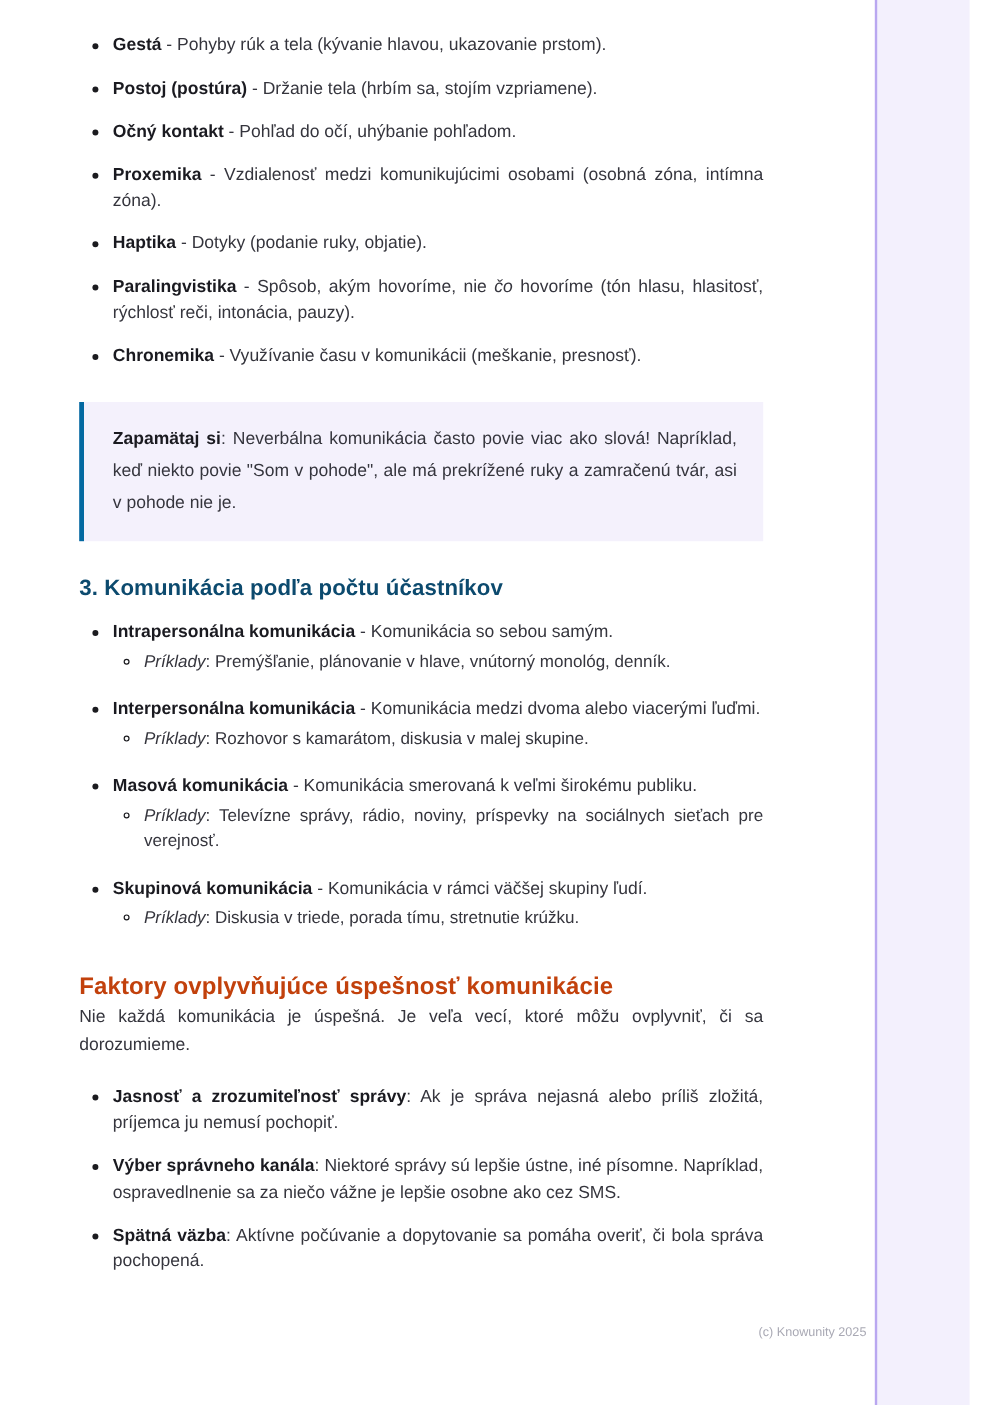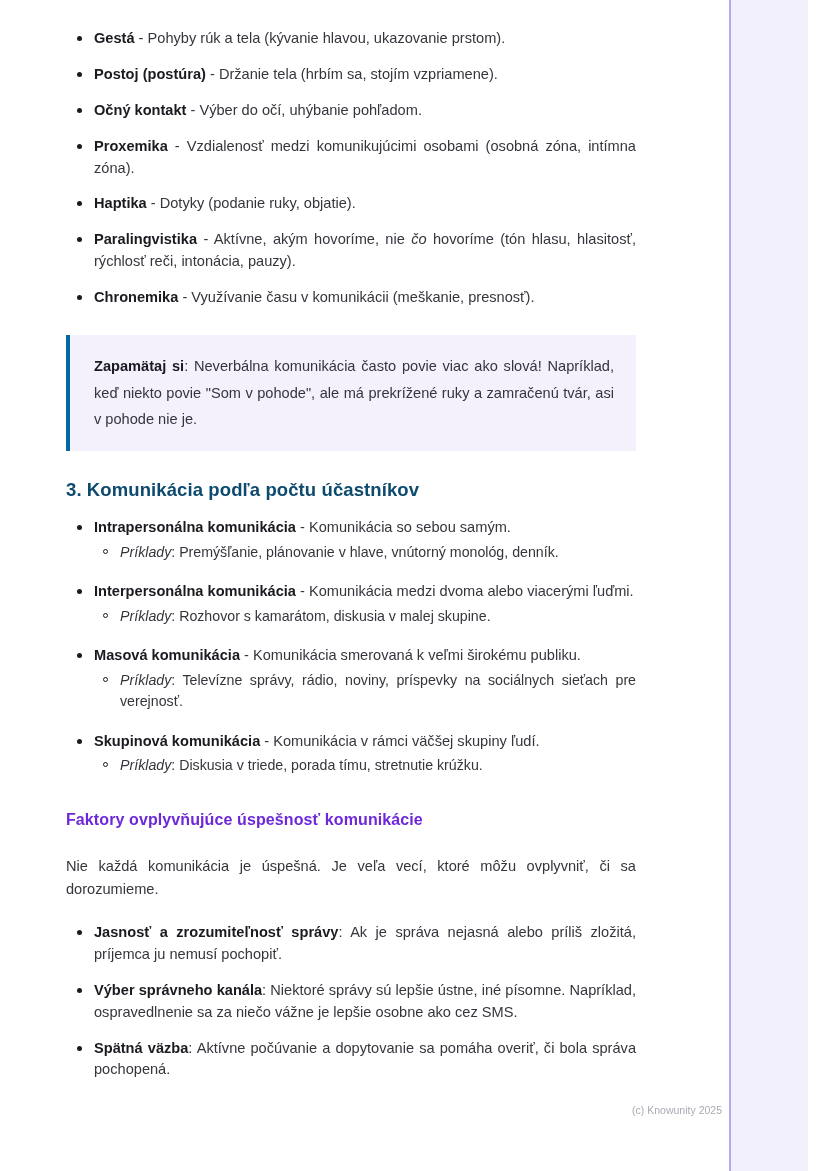--- a/index.html
+++ b/index.html
@@ -114,24 +114,24 @@
   }
 
   h2.section-purple {
     font-size: 18.5px;
     color: #0c4a6e;
     font-weight: bold;
     margin: 0 0 16px 0;
     letter-spacing: 0.1px;
   }
   h1.section-main {
-    font-size: 16px;
-    color: #6d28d9;
+    font-size: 20px;
+    color: #c2410c;
     font-weight: bold;
-    margin: 34px 0 26px 0;
+    margin: 34px 0 3px 0;
     letter-spacing: 0.1px;
   }
   p.para {
     font-size: 14.6px;
     line-height: 1.62;
     color: #35353d;
     margin: 0 0 20px 0;
     text-align: justify;
   }
   .list-block {
@@ -159,30 +159,30 @@
   <div class="content">
 
     <ul class="bullets list-block">
       <li>
         <span class="b">Gestá</span><span> - </span><span>Pohyby rúk a tela (kývanie hlavou, ukazovanie prstom).</span>
       </li>
       <li>
         <span class="b">Postoj (postúra)</span><span> - </span><span>Držanie tela (hrbím sa, stojím vzpriamene).</span>
       </li>
       <li>
-        <span class="b">Očný kontakt</span><span> - </span><span>Výber do očí, uhýbanie pohľadom.</span>
+        <span class="b">Očný kontakt</span><span> - </span><span>Pohľad do očí, uhýbanie pohľadom.</span>
       </li>
       <li>
         <span class="b">Proxemika</span><span> - </span><span>Vzdialenosť medzi komunikujúcimi osobami (osobná zóna, intímna zóna).</span>
       </li>
       <li>
         <span class="b">Haptika</span><span> - </span><span>Dotyky (podanie ruky, objatie).</span>
       </li>
       <li>
-        <span class="b">Paralingvistika</span><span> - </span><span>Aktívne, akým hovoríme, nie </span><span class="i">čo</span><span> hovoríme (tón hlasu, hlasitosť, rýchlosť reči, intonácia, pauzy).</span>
+        <span class="b">Paralingvistika</span><span> - </span><span>Spôsob, akým hovoríme, nie </span><span class="i">čo</span><span> hovoríme (tón hlasu, hlasitosť, rýchlosť reči, intonácia, pauzy).</span>
       </li>
       <li>
         <span class="b">Chronemika</span><span> - </span><span>Využívanie času v komunikácii (meškanie, presnosť).</span>
       </li>
     </ul>
 
     <div class="callout">
       <span class="b">Zapamätaj si</span><span>: Neverbálna komunikácia často povie viac ako slová! Napríklad, keď niekto povie "Som v pohode", ale má prekrížené ruky a zamračenú tvár, asi v pohode nie je.</span>
     </div>
 

